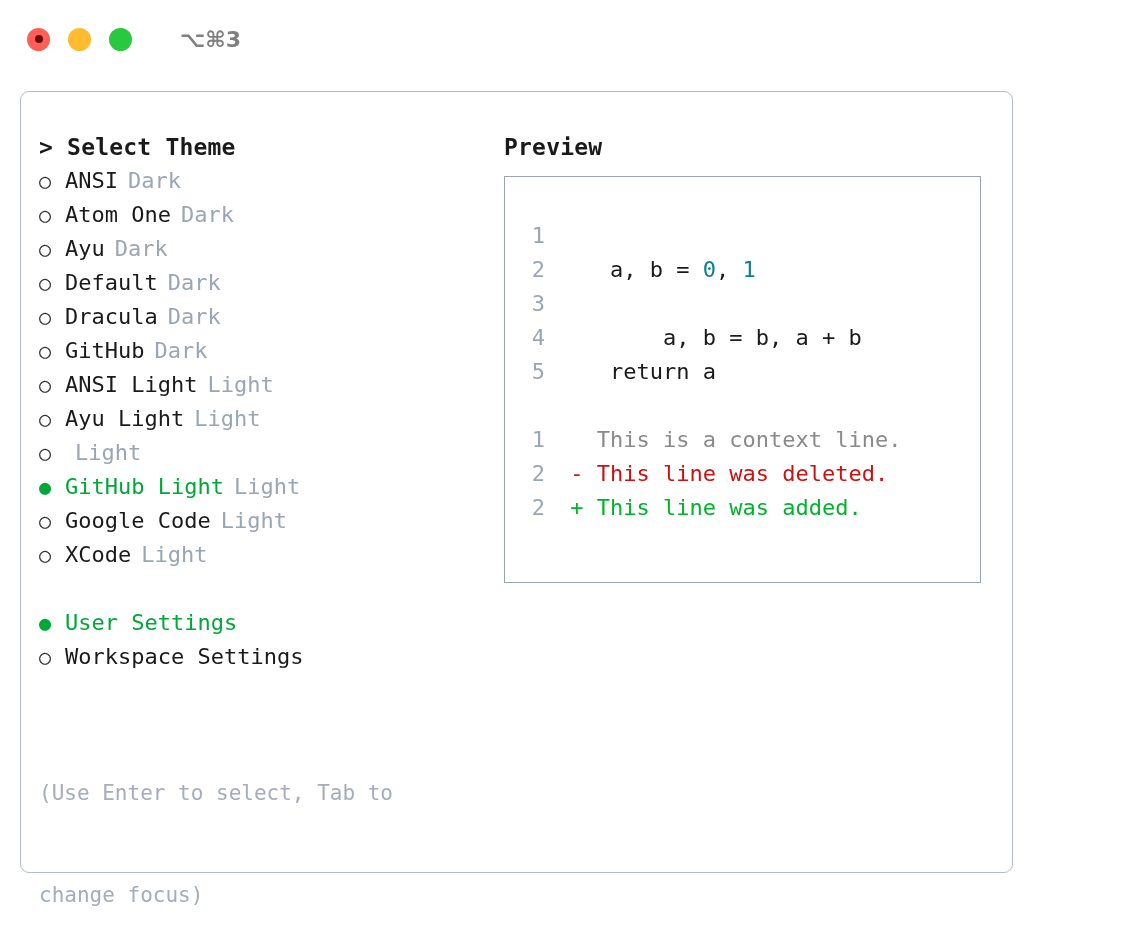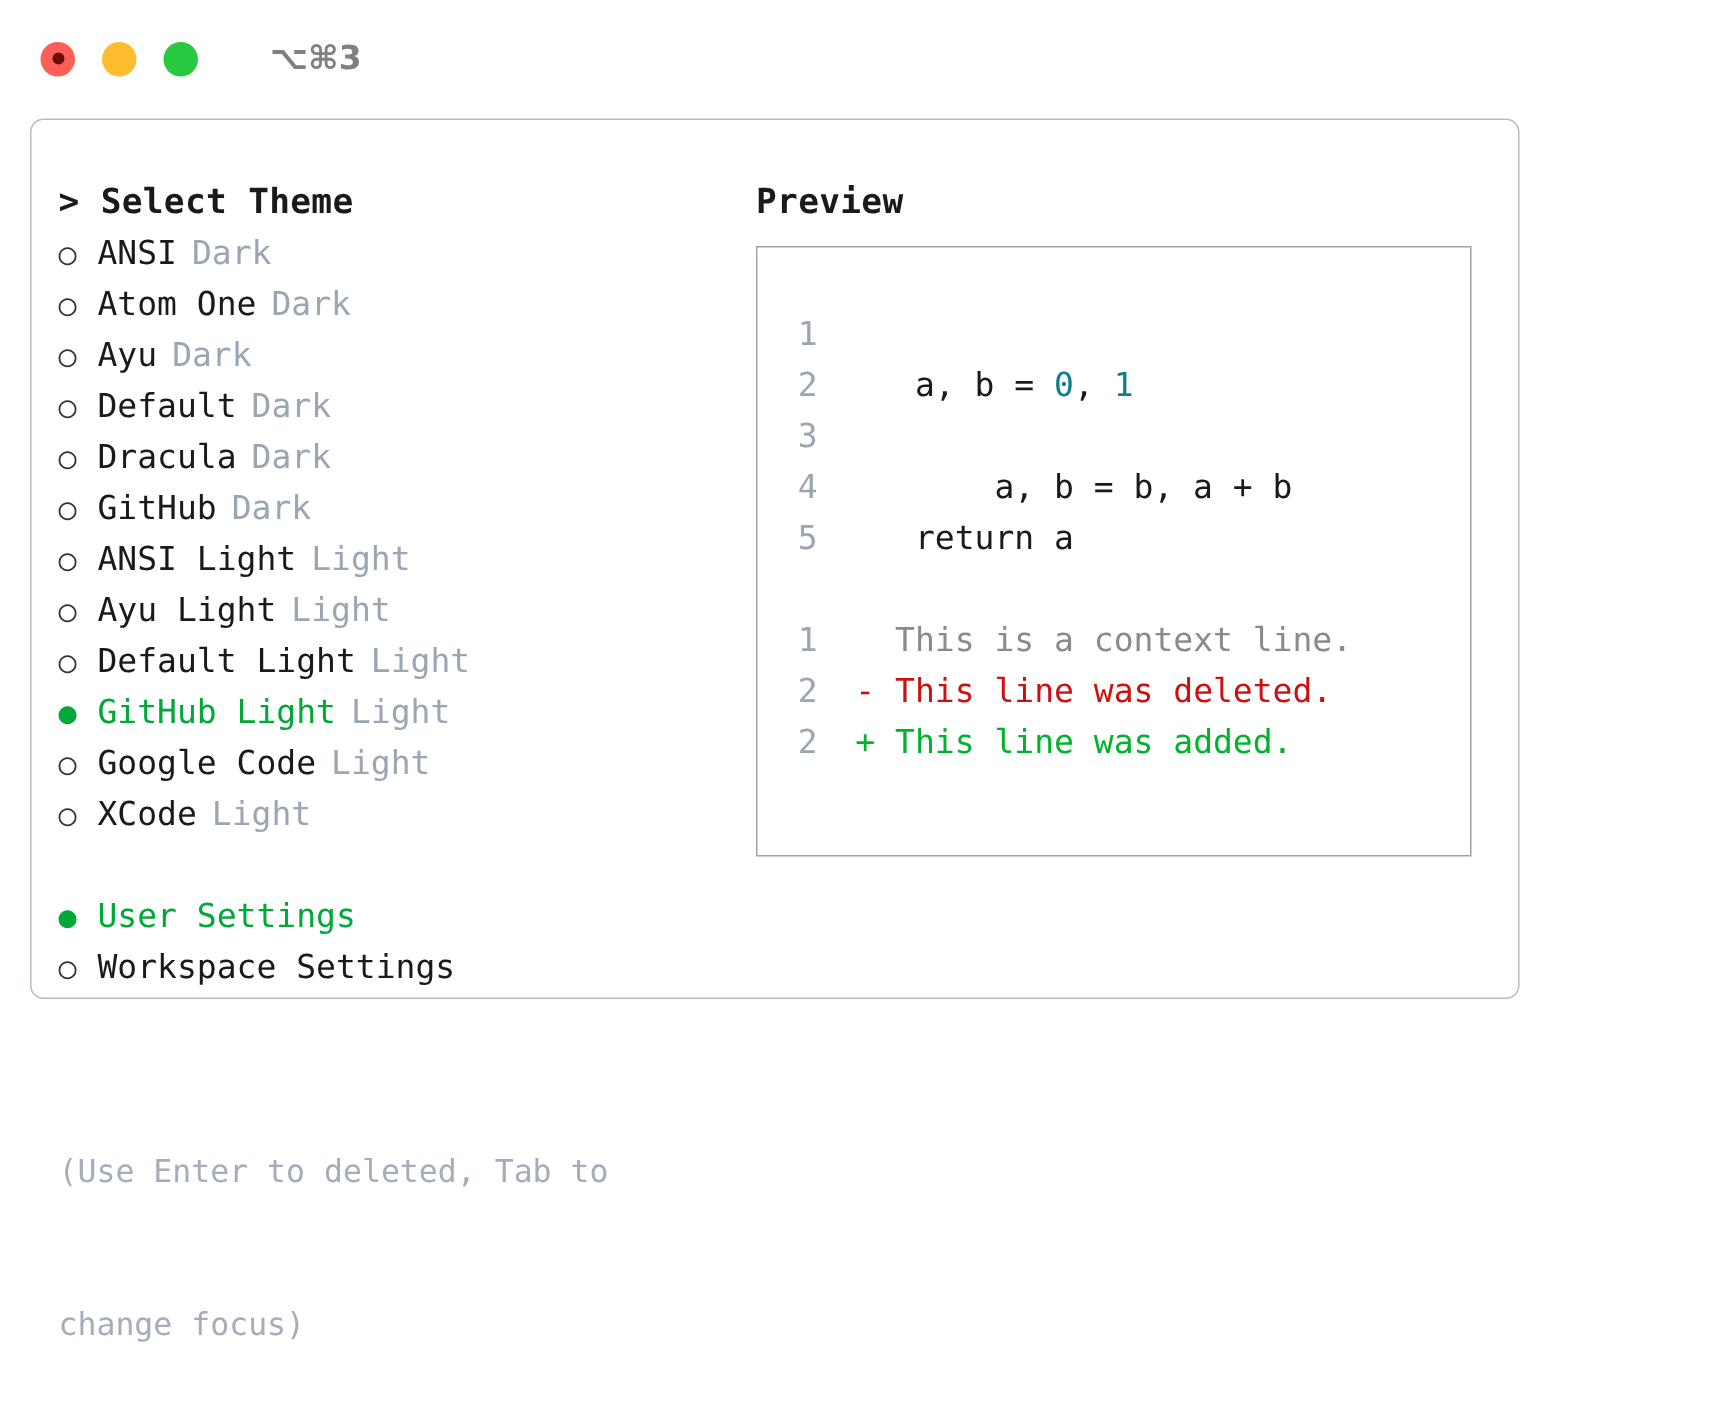--- a/index.html
+++ b/index.html
@@ -62,23 +62,23 @@
     font-size: 22px;
     font-weight: bold;
     letter-spacing: 0px;
     font-family: "DejaVu Sans", sans-serif;
   }
 
   
   .card {
     position: absolute;
     left: 20px;
-    top: 79px;
+    top: 91px;
     width: 993px;
-    height: 587px;
+    height: 782px;
     border: 1.6px solid #b3bcc8;
     border-radius: 9px;
     box-sizing: border-box;
     background: #ffffff;
   }
   .card-inner {
     position: absolute;
     left: 18px;
     top: 38px;
     right: 0;
@@ -199,38 +199,38 @@
 
           <div class="opt-list" id="theme-list">
               <div class="opt"><span class="marker">○</span><span class="opt-label">ANSI</span><span class="opt-badge">Dark</span></div>
               <div class="opt"><span class="marker">○</span><span class="opt-label">Atom One</span><span class="opt-badge">Dark</span></div>
               <div class="opt"><span class="marker">○</span><span class="opt-label">Ayu</span><span class="opt-badge">Dark</span></div>
               <div class="opt"><span class="marker">○</span><span class="opt-label">Default</span><span class="opt-badge">Dark</span></div>
               <div class="opt"><span class="marker">○</span><span class="opt-label">Dracula</span><span class="opt-badge">Dark</span></div>
               <div class="opt"><span class="marker">○</span><span class="opt-label">GitHub</span><span class="opt-badge">Dark</span></div>
               <div class="opt"><span class="marker">○</span><span class="opt-label">ANSI Light</span><span class="opt-badge">Light</span></div>
               <div class="opt"><span class="marker">○</span><span class="opt-label">Ayu Light</span><span class="opt-badge">Light</span></div>
-              <div class="opt"><span class="marker">○</span><span class="opt-label">Default Light</span><span class="opt-badge">Light</span></div>
+              <div class="opt"><span class="marker">○</span><span class="opt-badge">Light</span></div>
               <div class="opt selected"><span class="marker sel">●</span><span class="opt-label">GitHub Light</span><span class="opt-badge">Light</span></div>
               <div class="opt"><span class="marker">○</span><span class="opt-label">Google Code</span><span class="opt-badge">Light</span></div>
               <div class="opt"><span class="marker">○</span><span class="opt-label">XCode</span><span class="opt-badge">Light</span></div>
             </div>
 
           <div class="section-gap"></div>
 
 
           <div class="opt-list" id="apply-list">
               <div class="opt selected"><span class="marker sel">●</span><span class="opt-label">User Settings</span></div>
               <div class="opt"><span class="marker">○</span><span class="opt-label">Workspace Settings</span></div>
             </div>
 
           <div class="section-gap"></div>
 
           <div class="hint">
-            <div>(Use Enter to deleted, Tab to</div>
+            <div>(Use Enter to select, Tab to</div>
             <div>change focus)</div>
           </div>
 
         </div>
 
         <div class="col-right">
           <div class="pane-title">Preview</div>
           <div class="preview-box">
             <div id="code-block">
                 <div class="code-line"><span class="ln">1</span></div>

